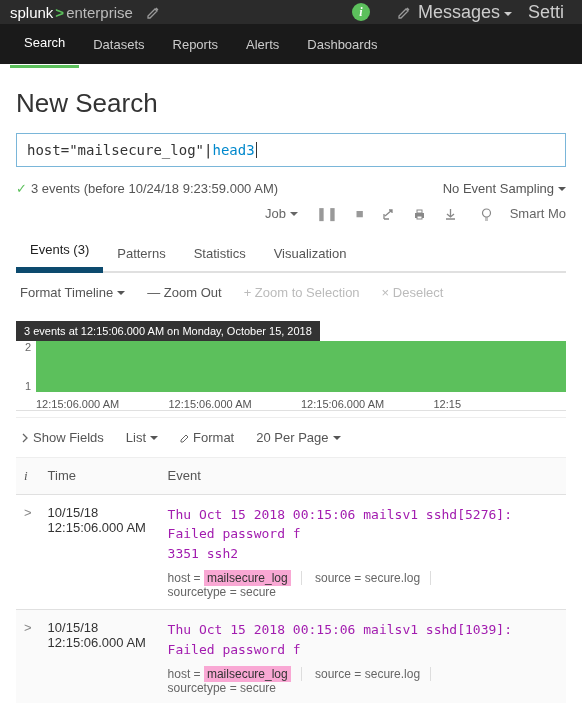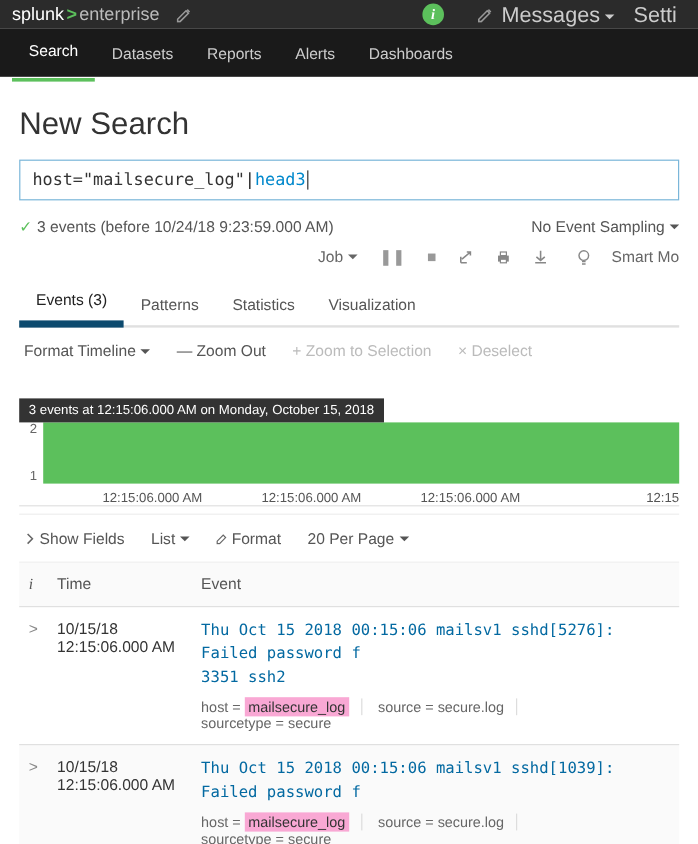--- a/index.html
+++ b/index.html
@@ -28,33 +28,33 @@
   .statusrow .sp { flex: 1; }
   .sampling { color: #555; }
   .jobbar { display: flex; align-items: center; justify-content: flex-end; padding: 10px 0 6px; color: #666; gap: 18px; }
   .jobbar .ic { color: #999; }
   .lightbulb { margin-left: 6px; }
   .tabs2 { border-bottom: 2px solid #e0e0e0; display: flex; align-items: end; margin-top: 4px; }
   .tabs2 a { padding: 10px 14px; color: #555; font-size: 13px; }
   .tabs2 a.active { color: #222; border-bottom: 6px solid #0c4a6e; margin-bottom: -2px; font-weight: 500; }
   .tlcontrols { display: flex; align-items: flex-end; gap: 22px; padding: 12px 4px; color: #555; }
   .tlcontrols .disabled { color: #bbb; }
-  .timeline { position: relative; height: 90px; margin-top: 20px; border-bottom:1px solid #e0e0e0;text-align:right; }
+  .timeline { position: relative; height: 90px; margin-top: 9px; border-bottom:1px solid #e0e0e0; }
   .tooltip { position: absolute; left: 0; top: 0; background: #333; color: #fff; font-size: 11px; padding: 4px 8px; z-index: 2; }
   .chart { position: absolute; left: 20px; right: 0; top: 20px; bottom: 18px; background: #5cc05c; }
   .yaxis { position: absolute; left: 0; top: 20px; bottom: 18px; width: 18px; color: #666; font-size: 11px; display:flex; flex-direction:column; justify-content:space-between; align-items:flex-end; padding-right:3px;}
   .xaxis { position: absolute; left: 20px; right: 0; bottom: 0; display: flex; color: #555; font-size: 11px; }
   .xaxis span { width: 180px; white-space: nowrap; }
   .listcontrols { display: flex; align-items: center; gap: 22px; padding: 12px 4px; color: #555; border-top:1px solid #eee; border-bottom:1px solid #eee; margin-top:6px;}
   .table { width: 100%; border-collapse: collapse; }
   .table th { text-align: left; font-weight: 400; color: #555; border-bottom: 1px solid #e0e0e0; padding: 10px 8px; background: #fafafa; font-size:13px;}
   .table td { border-bottom: 1px solid #e0e0e0; padding: 10px 8px; vertical-align: top; font-size: 13px; }
   .table tr.alt td { background: #fafafa; }
   .expander { color: #888; cursor: pointer; }
-  .mono { font-family: Consolas, Menlo, monospace; color: #0369a1; line-height: 1.5; }
+  .mono { font-family: Consolas, Menlo, monospace; color: #a21caf; line-height: 1.5; }
   .fields { margin-top: 8px; color: #666; font-size: 12px; }
   .fields .pair { display:inline-block; margin-right: 10px; border-right: 1px solid #ddd; padding-right: 10px; }
   .fields .pair:last-child { border-right:none; }
   .fields .hl { background: #f9a8d4; padding: 1px 3px; color: #333; }
   .caret-sm::after { content: ""; display: inline-block; border: 4px solid transparent; border-top-color: currentColor; margin-left: 4px; position: relative; top: 2px; }
   svg { display:inline-block; vertical-align:middle; }
 </style>
 </head>
 <body>
 

